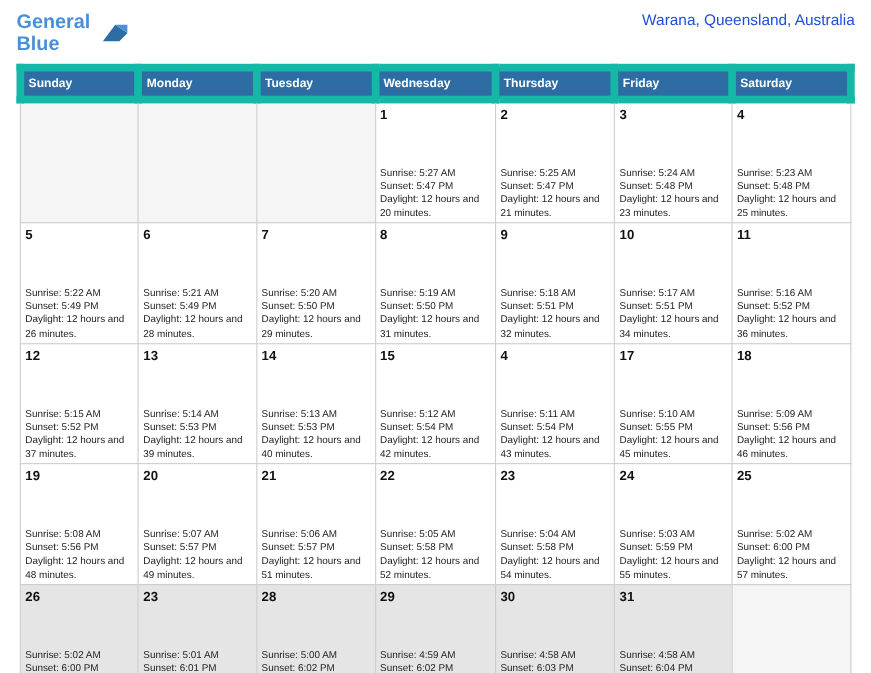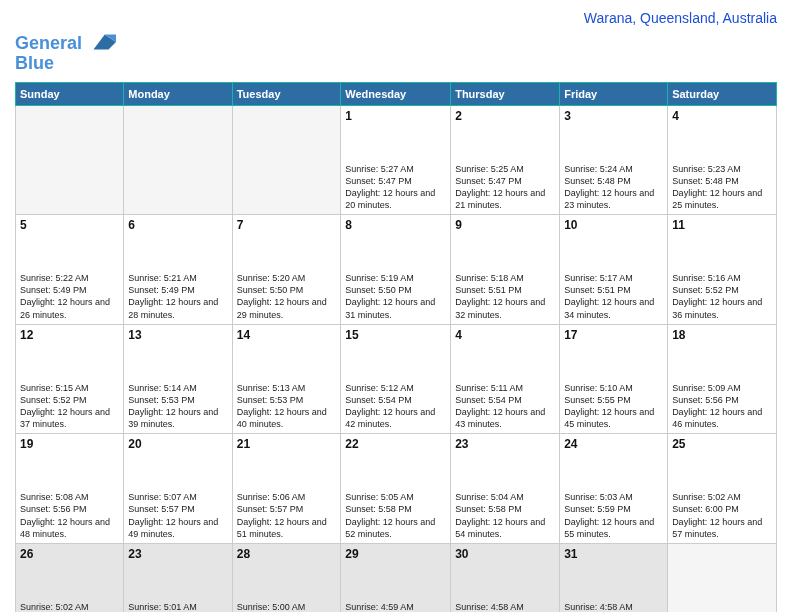--- a/index.html
+++ b/index.html
@@ -23,21 +23,20 @@
     }
     .logo {
       display: flex;
       align-items: center;
     }
     .logo-text {
       font-size: 18px;
       font-weight: bold;
       color: #1a3a6b;
       line-height: 1.1;
-      margin-top: 24px;
     }
     .logo-text span {
       color: #4a90d9;
     }
     .logo-icon {
       width: 30px;
       height: 30px;
       margin-left: 4px;
     }
     .title-block {
@@ -56,21 +55,21 @@
       width: 100%;
       border-collapse: collapse;
       font-size: 9.5px;
     }
     .calendar th {
       background: #2e6da4;
       color: #fff;
       padding: 5px 4px;
       text-align: left;
       font-size: 11px;
-      border: 1px solid #14b8a6;
+      border: 7px solid #14b8a6;
     }
     .calendar td {
       border: 1px solid #ccc;
       vertical-align: top;
       padding: 3px 4px;
       width: 113px;
       height: 80px;
       background: #fff;
     }
     .calendar td.empty {

